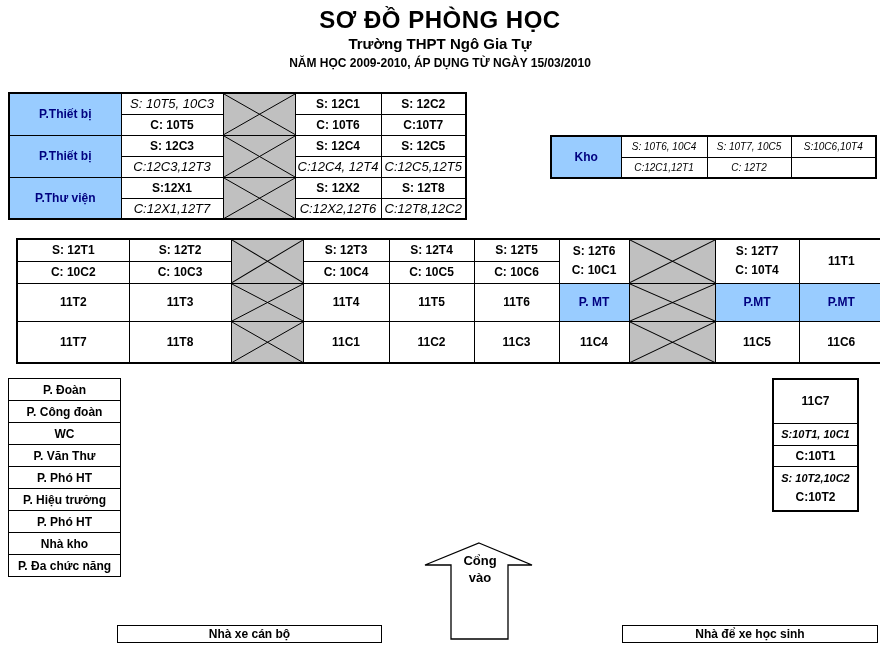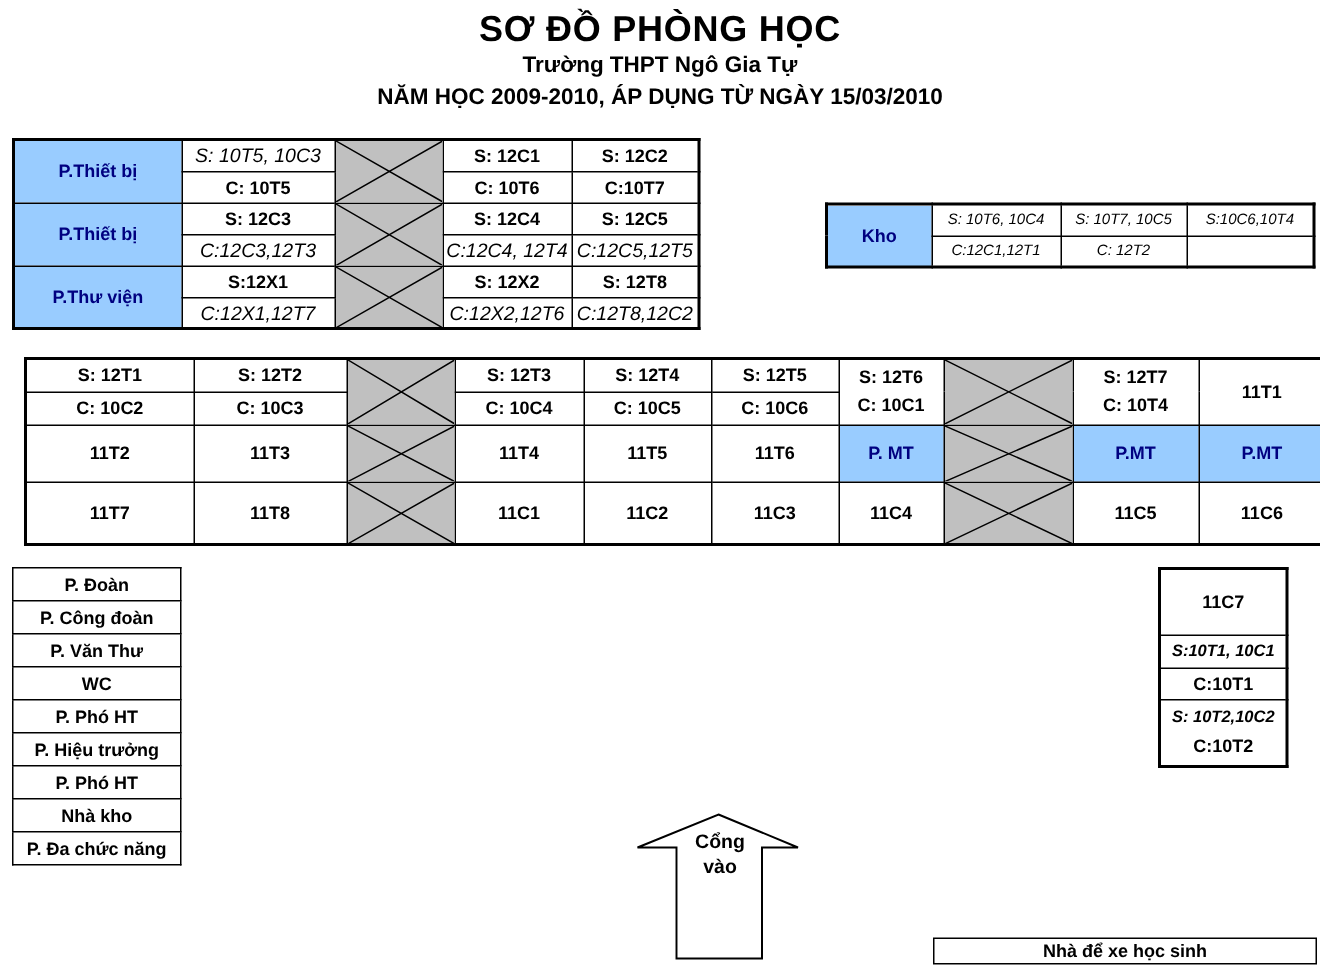--- a/index.html
+++ b/index.html
@@ -1,21 +1,21 @@
 <!DOCTYPE html>
 <html><head>
 <meta charset="utf-8">
 <style>
   html,body{margin:0;padding:0;background:#fff;}
   #page{position:relative;width:880px;height:651px;background:#fff;overflow:hidden;
         font-family:"Liberation Sans",sans-serif;color:#000;}
   .hdr{position:absolute;left:0;width:880px;text-align:center;font-weight:bold;}
   #title{top:6px;font-size:24px;letter-spacing:.5px;}
   #subtitle{top:35px;font-size:15px;}
-  #dateline{top:56px;font-size:15px;}
+  #dateline{top:56px;font-size:12px;}
   table.tbl{position:absolute;border-collapse:collapse;table-layout:fixed;
             font-weight:bold;font-size:12px;}
   table.tbl td{border:1px solid #000;text-align:center;vertical-align:middle;
                padding:0;overflow:hidden;white-space:nowrap;}
   table.outer2{border:2px solid #000;}
   td.blue{background:#99CCFF;color:#000080;}
   td.dot{border-bottom:1px dotted #000;}
   td.nt{border-top:none;}
   .it{font-weight:normal;font-style:italic;font-size:13px;}
   .itsm{font-weight:normal;font-style:italic;font-size:10px;}
@@ -219,24 +219,24 @@
         <col style="width:112px">
       </colgroup>
     <tbody>
         <tr style="height:22px">
           <td class="left">P. Đoàn</td>
         </tr>
     <tr style="height:22px">
           <td class="left">P. Công đoàn</td>
         </tr>
     <tr style="height:22px">
+          <td class="left">WC</td>
+        </tr>
+    <tr style="height:22px">
           <td class="left">P. Văn Thư</td>
-        </tr>
-    <tr style="height:22px">
-          <td class="left">WC</td>
         </tr>
     <tr style="height:22px">
           <td class="left">P. Phó HT</td>
         </tr>
     <tr style="height:22px">
           <td class="left">P. Hiệu trưởng</td>
         </tr>
     <tr style="height:22px">
           <td class="left">P. Phó HT</td>
         </tr>
@@ -273,15 +273,16 @@
     </table>
 
   <svg id="gate-arrow" width="115" height="102" viewBox="0 0 115 102">
     <polygon points="57,3 110,25 86,25 86,99 29,99 29,25 3,25" fill="#ffffff" stroke="#000000" stroke-width="1.3"></polygon>
   </svg>
   <div id="gate-label">
     <div>Cổng</div>
     <div>vào</div>
   </div>
 
+  <div class="parkbar" id="park-left">Nhà xe cán bộ</div>
   <div class="parkbar" id="park-right">Nhà để xe học sinh</div>
 
 </div>
 
 </body></html>

